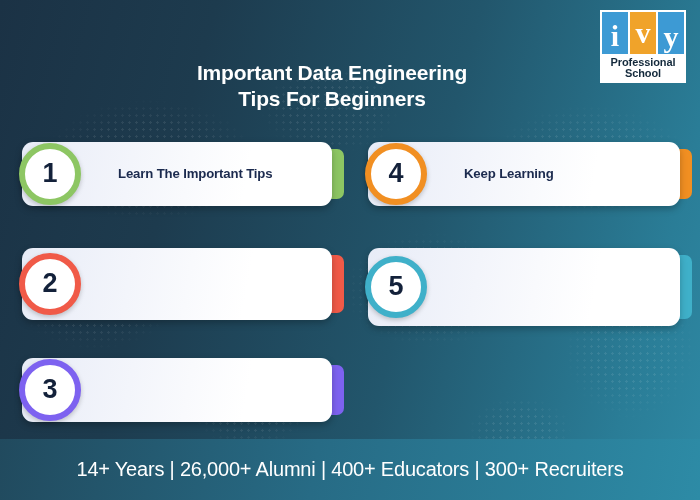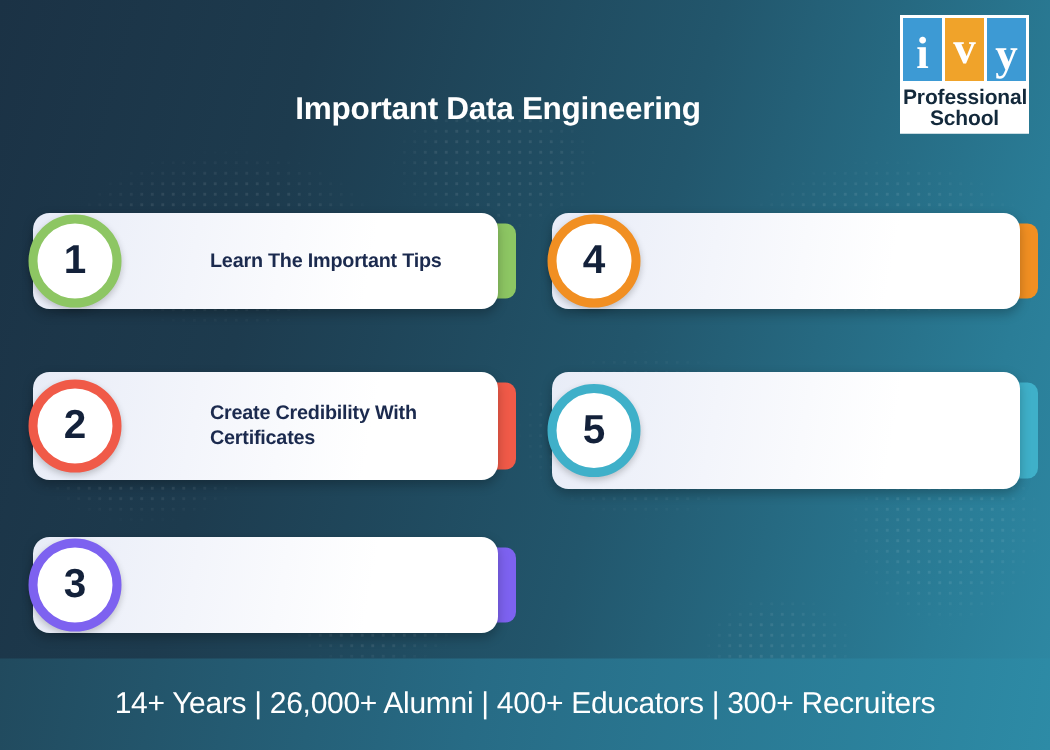--- a/index.html
+++ b/index.html
@@ -74,21 +74,21 @@
   .logo-cell:last-child { border-right: none; }
   .logo-cell.c1 { background: #3d9ad4; }
   .logo-cell.c2 { background: #f0a32a; }
   .logo-cell.c3 { background: #3d9ad4; }
   .logo-cell.c1 span { position: relative; top: 3px; }
   .logo-cell.c3 span { position: relative; top: 4px; }
   .logo-caption {
     background: #ffffff;
     border: 2px solid #ffffff;
     color: #13293b;
-    font-size: 14px;
+    font-size: 11px;
     font-weight: 700;
     text-align: center;
     letter-spacing: -0.1px;
     padding: 1px 0 2px;
     line-height: 1;
   }
 
   
   .title {
     position: absolute;
@@ -153,21 +153,21 @@
     position: relative;
     top: -1px;
   }
   .card-text {
     position: relative;
     z-index: 2;
     color: #1b2a4e;
     font-size: 13.2px;
     font-weight: 700;
     line-height: 1.28;
-    margin-left: 106px;
+    margin-left: 84px;
     padding-right: 14px;
     letter-spacing: -0.15px;
     padding-left: 12px;
   }
 
   
   .card1 { left: 22px;  top: 142px; width: 310px; height: 64px; }
   .card2 { left: 22px;  top: 248px; width: 310px; height: 72px; }
   .card3 { left: 22px;  top: 358px; width: 310px; height: 64px; }
   .card4 { left: 368px; top: 142px; width: 312px; height: 64px; }
@@ -209,57 +209,58 @@
         </div>
       <div class="logo-cell c3">
           <span>y</span>
         </div>
     </div>
     <div class="logo-caption">Professional School</div>
   </div>
 
   <div class="title">
     <span class="title-line">Important Data Engineering</span>
+    <span class="title-line">Tips For Beginners</span>
   </div>
 
   <div class="card card1">
     <div class="card-accent" style="background: rgb(141, 198, 99);"></div>
     <div class="card-body">
       <div class="badge" style="border: 6px solid rgb(141, 198, 99);">
         <span class="badge-num">1</span>
       </div>
       <div class="card-text">Learn The Important Tips</div>
     </div>
   </div>
 
   <div class="card card2">
     <div class="card-accent" style="background: rgb(240, 90, 72);"></div>
     <div class="card-body">
       <div class="badge" style="border: 6px solid rgb(240, 90, 72);">
         <span class="badge-num">2</span>
       </div>
-      <div class="card-text">Create Credibility With Certificates</div>
     </div>
   </div>
 
   <div class="card card3">
     <div class="card-accent" style="background: rgb(125, 98, 240);"></div>
     <div class="card-body">
       <div class="badge" style="border: 6px solid rgb(125, 98, 240);">
         <span class="badge-num">3</span>
       </div>
     </div>
   </div>
 
   <div class="card card4">
     <div class="card-accent" style="background: rgb(241, 143, 34);"></div>
     <div class="card-body">
       <div class="badge" style="border: 6px solid rgb(241, 143, 34);">
         <span class="badge-num">4</span>
       </div>
+      <div class="card-text">Keep Learning</div>
     </div>
   </div>
 
   <div class="card card5">
     <div class="card-accent" style="background: rgb(63, 176, 201);"></div>
     <div class="card-body">
       <div class="badge" style="border: 6px solid rgb(63, 176, 201);">
         <span class="badge-num">5</span>
       </div>
     </div>

